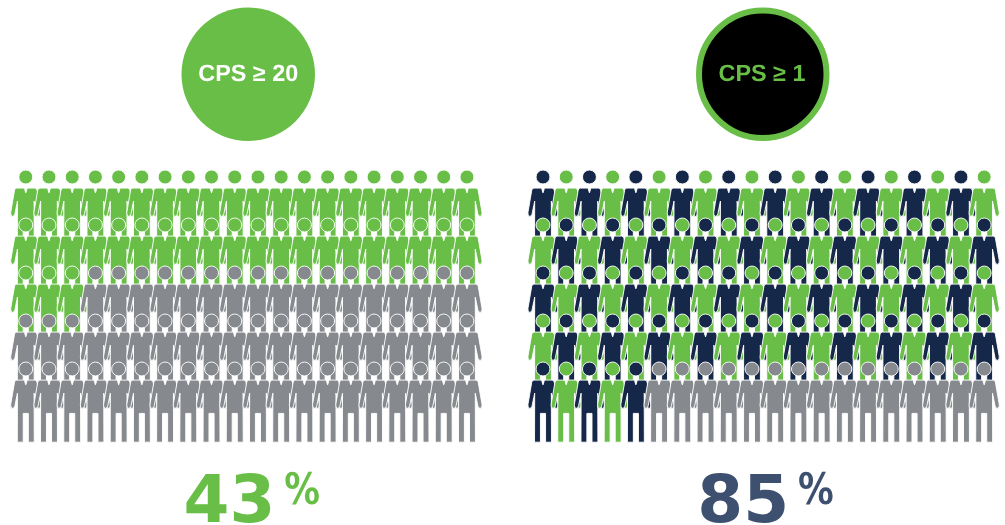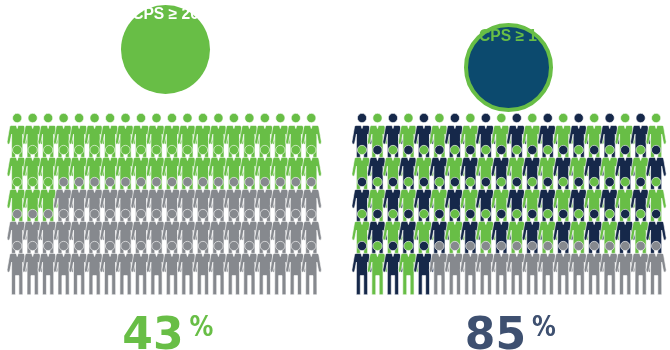--- a/index.html
+++ b/index.html
@@ -1,19 +1,19 @@
 <!DOCTYPE html>
 <html><head>
 <meta charset="utf-8">
 <style>
   html,body{margin:0;padding:0;}
   body{width:670px;height:350px;background:#ffffff;
        font-family:"Liberation Sans",sans-serif;position:relative;overflow:hidden;}
   .badge{position:absolute;border-radius:50%;box-sizing:border-box;
-         display:flex;justify-content:center;}
+         display:flex;align-items:center;justify-content:center;}
   .badge-label{font-weight:bold;font-size:15.6px;white-space:nowrap;}
   .pct{position:absolute;font-weight:bold;white-space:nowrap;line-height:1;
        font-family:"DejaVu Sans",sans-serif;}
   .pct .num{font-size:44px;}
   .pct .sym{font-size:29px;vertical-align:top;display:inline-block;transform:scaleX(0.82);transform-origin:left center;margin-left:6px;}
   svg.pictogram{position:absolute;top:0;left:0;}
 </style>
 </head>
 <body>
 
@@ -817,21 +817,21 @@
     <g transform="translate(656.12,246)">
       <circle cx="0" cy="0" r="4.65" fill="#86898E" stroke="#ffffff" stroke-width="0.62" stroke-linejoin="round"></circle>
       <path d="M -1.35 7.4 L -6.0 7.4 Q -7.3 7.45 -7.5 8.8 L -10.05 23.6 Q -10.3 26.2 -8.8 26.2 Q -7.35 26.2 -7.2 24.3 L -5.55 16.1 L -5.65 48.8 L -1.7 48.8 L -1.7 29.6 L 1.7 29.6 L 1.7 48.8 L 5.65 48.8 L 5.55 16.1 L 7.2 24.3 Q 7.35 26.2 8.8 26.2 Q 10.3 26.2 10.05 23.6 L 7.5 8.8 Q 7.3 7.45 6.0 7.4 L 1.35 7.4 Q 0.95 7.45 0.72 8.25 L 0 10.55 L -0.72 8.25 Q -0.95 7.45 -1.35 7.4 Z" fill="#86898E" stroke="#ffffff" stroke-width="0.62" stroke-linejoin="round"></path>
     </g>
   </svg>
 
 <div class="badge" id="badge-left" style="width: 89px; height: 89px; left: 121px; top: 5px; background: rgb(104, 190, 70); color: rgb(255, 255, 255);">
   <span class="badge-label">CPS ≥ 20</span>
 </div>
 
-<div class="badge" id="badge-right" style="width: 89px; height: 89px; left: 463.5px; top: 23px; background: #0c4a6e; color: rgb(104, 190, 70); border: 4.4px solid rgb(104, 190, 70);">
+<div class="badge" id="badge-right" style="width: 89px; height: 89px; left: 463.5px; top: 5px; background: #000000; color: rgb(104, 190, 70); border: 4.4px solid rgb(104, 190, 70);">
   <span class="badge-label">CPS ≥ 1</span>
 </div>
 
 <div class="pct" id="pct-left" style="color: rgb(104, 190, 70); left: 0px; top: 311.6px; width: 670px; text-align: center; transform: translateX(-164.5px);">
   <span class="num">43</span><span class="sym">%</span>
 </div>
 
 <div class="pct" id="pct-right" style="color: rgb(62, 80, 112); left: 0px; top: 311.6px; width: 670px; text-align: center; transform: translateX(178px);">
   <span class="num">85</span><span class="sym">%</span>
 </div>

